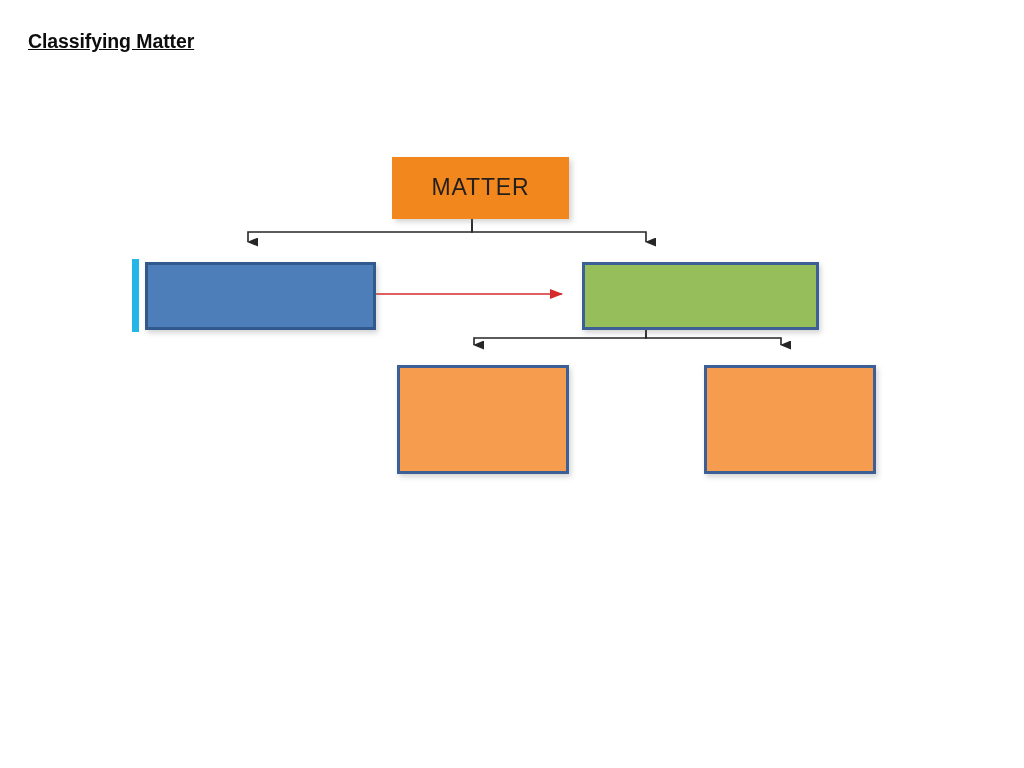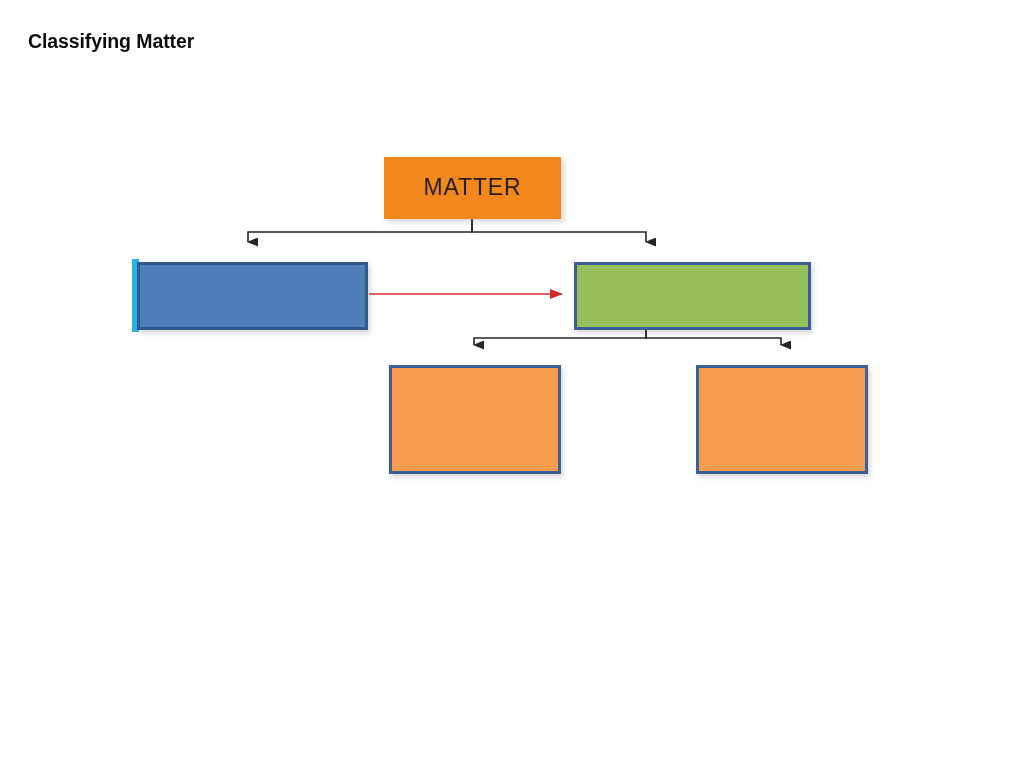--- a/index.html
+++ b/index.html
@@ -18,20 +18,21 @@
   
   #slide-title {
     position: absolute;
     left: 28px;
     top: 30px;
     font-size: 19.5px;
     font-weight: bold;
     color: #0d0d0d;
     letter-spacing: -0.1px;
     white-space: nowrap;
+    text-decoration: underline;
   }
 
   
   #diagram {
     position: absolute;
     left: 0;
     top: 0;
     width: 1024px;
     height: 768px;
   }
@@ -44,20 +45,21 @@
     pointer-events: none;
   }
 
   
   .node {
     position: absolute;
     box-sizing: border-box;
     display: flex;
     align-items: center;
     justify-content: center;
+    margin-left: 8px;
   }
   .node-label {
     font-size: 23px;
     color: #231f1c;
     letter-spacing: 0.9px;
     line-height: 1.1;
   }
 
   
   #node-matter {

